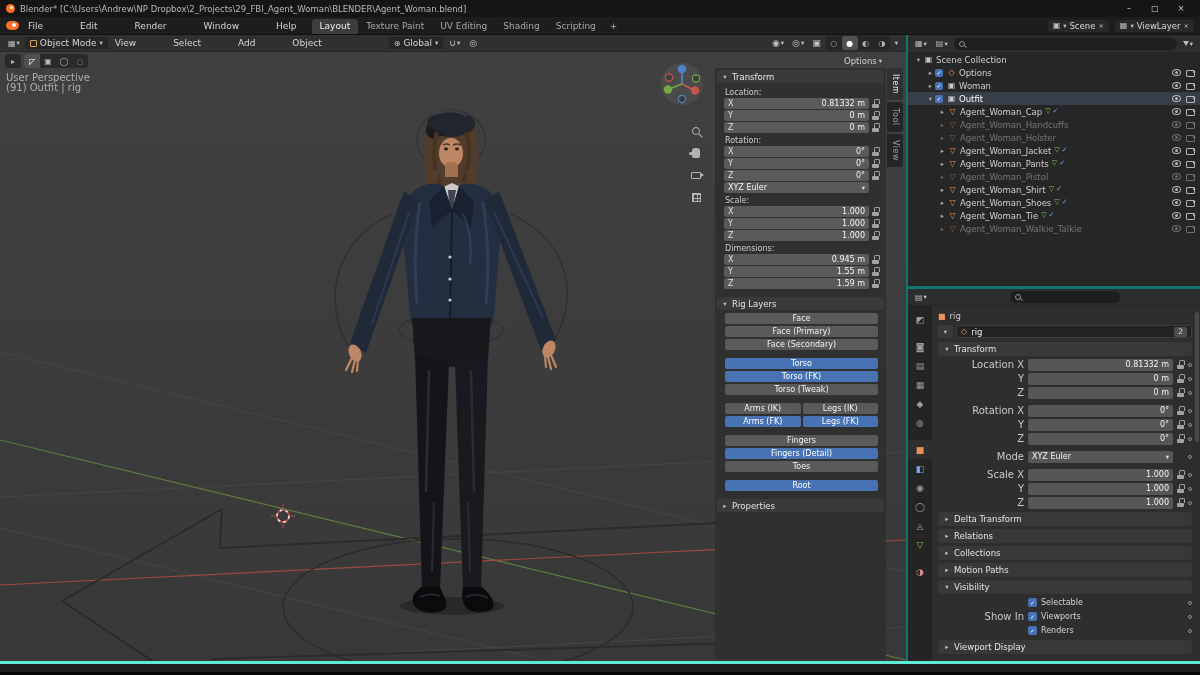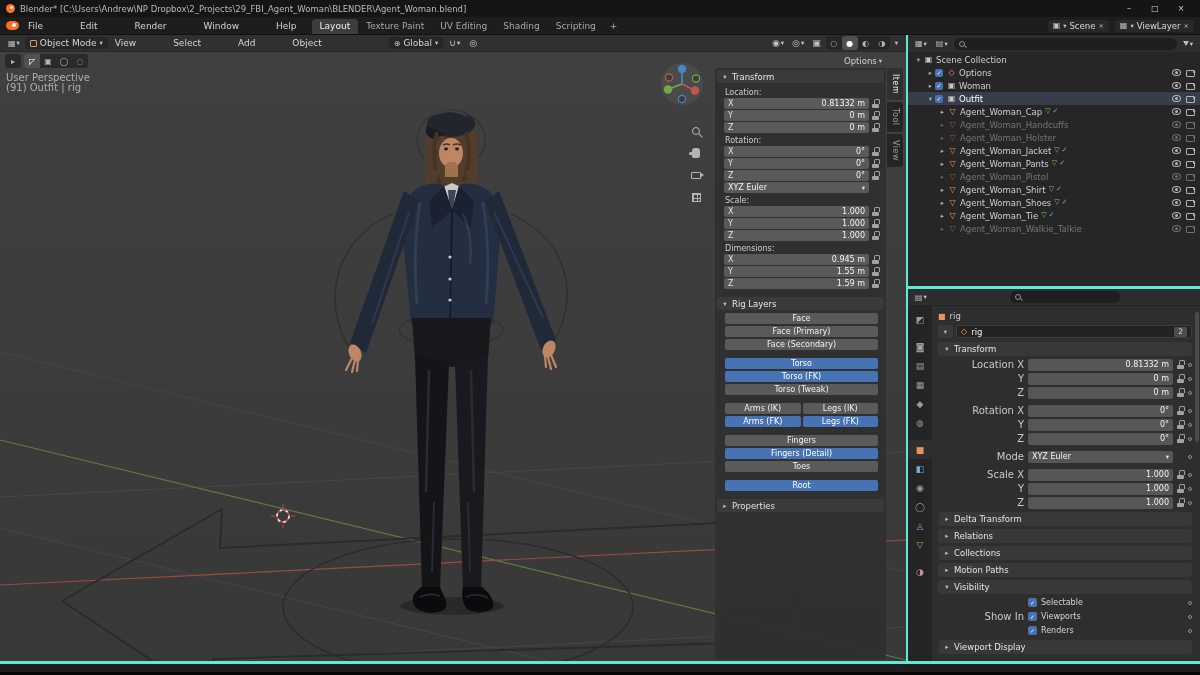--- a/index.html
+++ b/index.html
@@ -1,18 +1,18 @@
 <!DOCTYPE html>
 <html><head>
 <meta charset="utf-8">
 <style>
   *{margin:0;padding:0;box-sizing:border-box;}
   html,body{width:1200px;height:675px;overflow:hidden;background:#111;
     font-family:"DejaVu Sans","Liberation Sans",sans-serif;}
-  #app{position:relative;width:1200px;height:675px;background:#5eead4;cursor:default;}
+  #app{position:relative;width:1200px;height:675px;background:#0f766e;cursor:default;}
   .g{font-size:8px;color:#c5c5c5;}
   .g.small{font-size:6.5px;}
   .tri{font-size:6.5px;color:#c0c0c0;width:8px;display:inline-block;text-align:center;}
 
   
   .titlebar{position:absolute;top:0;left:0;right:0;height:17px;background:#151515;
     display:flex;align-items:center;padding:0 6px;gap:5px;}
   .blender-logo-sm{width:9px;height:9px;background:#ff7021;border-radius:50%;position:relative;flex:none;}
   .blender-logo-sm::after{content:"";position:absolute;width:3px;height:3px;background:#fff;border-radius:50%;top:2px;left:4px;}
   .title-text{font-size:8.5px;color:#b9b9b9;white-space:nowrap;}

